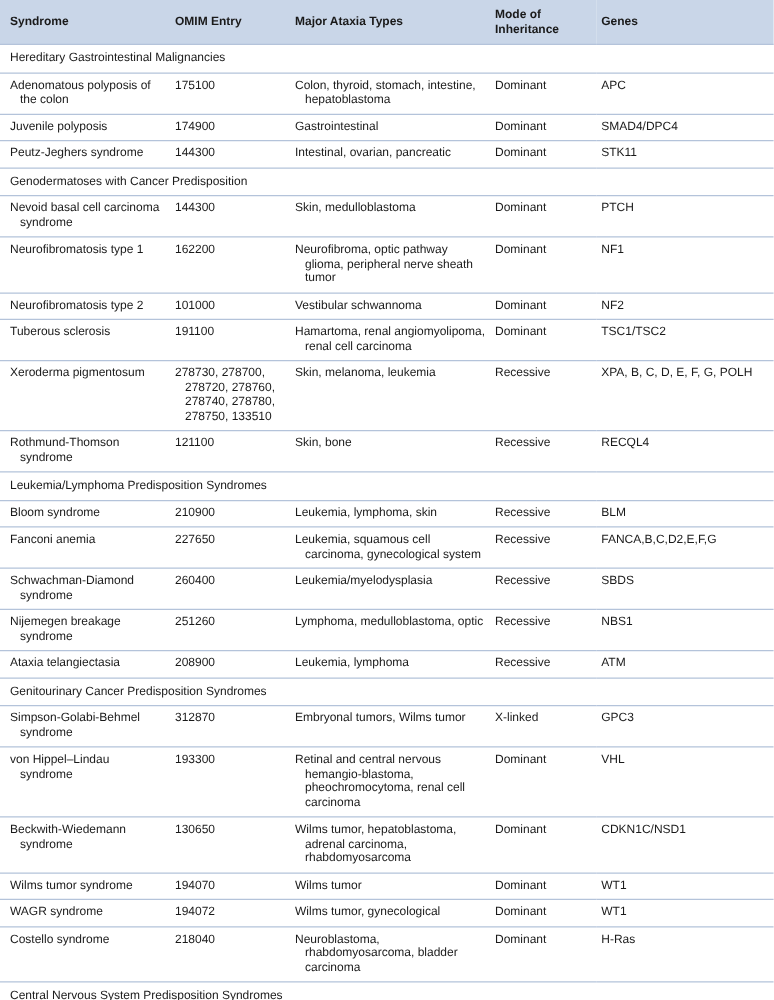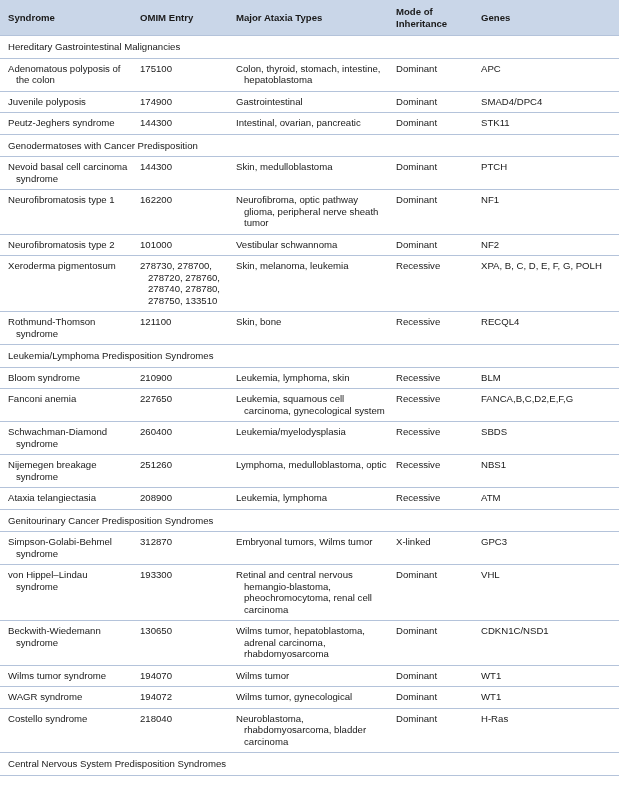--- a/index.html
+++ b/index.html
@@ -142,20 +142,37 @@
         </td>
         <td>
           <span class="wrap">Dominant</span>
         </td>
         <td class="gene">
           <span class="wrap">NF2</span>
         </td>
       </tr>
       <tr>
         <td>
+          <span class="wrap">Tuberous sclerosis</span>
+        </td>
+        <td>
+          <span class="wrap">191100</span>
+        </td>
+        <td>
+          <span class="wrap">Hamartoma, renal angiomyolipoma, renal cell carcinoma</span>
+        </td>
+        <td>
+          <span class="wrap">Dominant</span>
+        </td>
+        <td class="gene">
+          <span class="wrap">TSC1/TSC2</span>
+        </td>
+      </tr>
+      <tr>
+        <td>
           <span class="wrap">Xeroderma pigmentosum</span>
         </td>
         <td>
           <span class="wrap">278730, 278700, 278720, 278760, 278740, 278780, 278750, 133510</span>
         </td>
         <td>
           <span class="wrap">Skin, melanoma, leukemia</span>
         </td>
         <td>
           <span class="wrap">Recessive</span>

